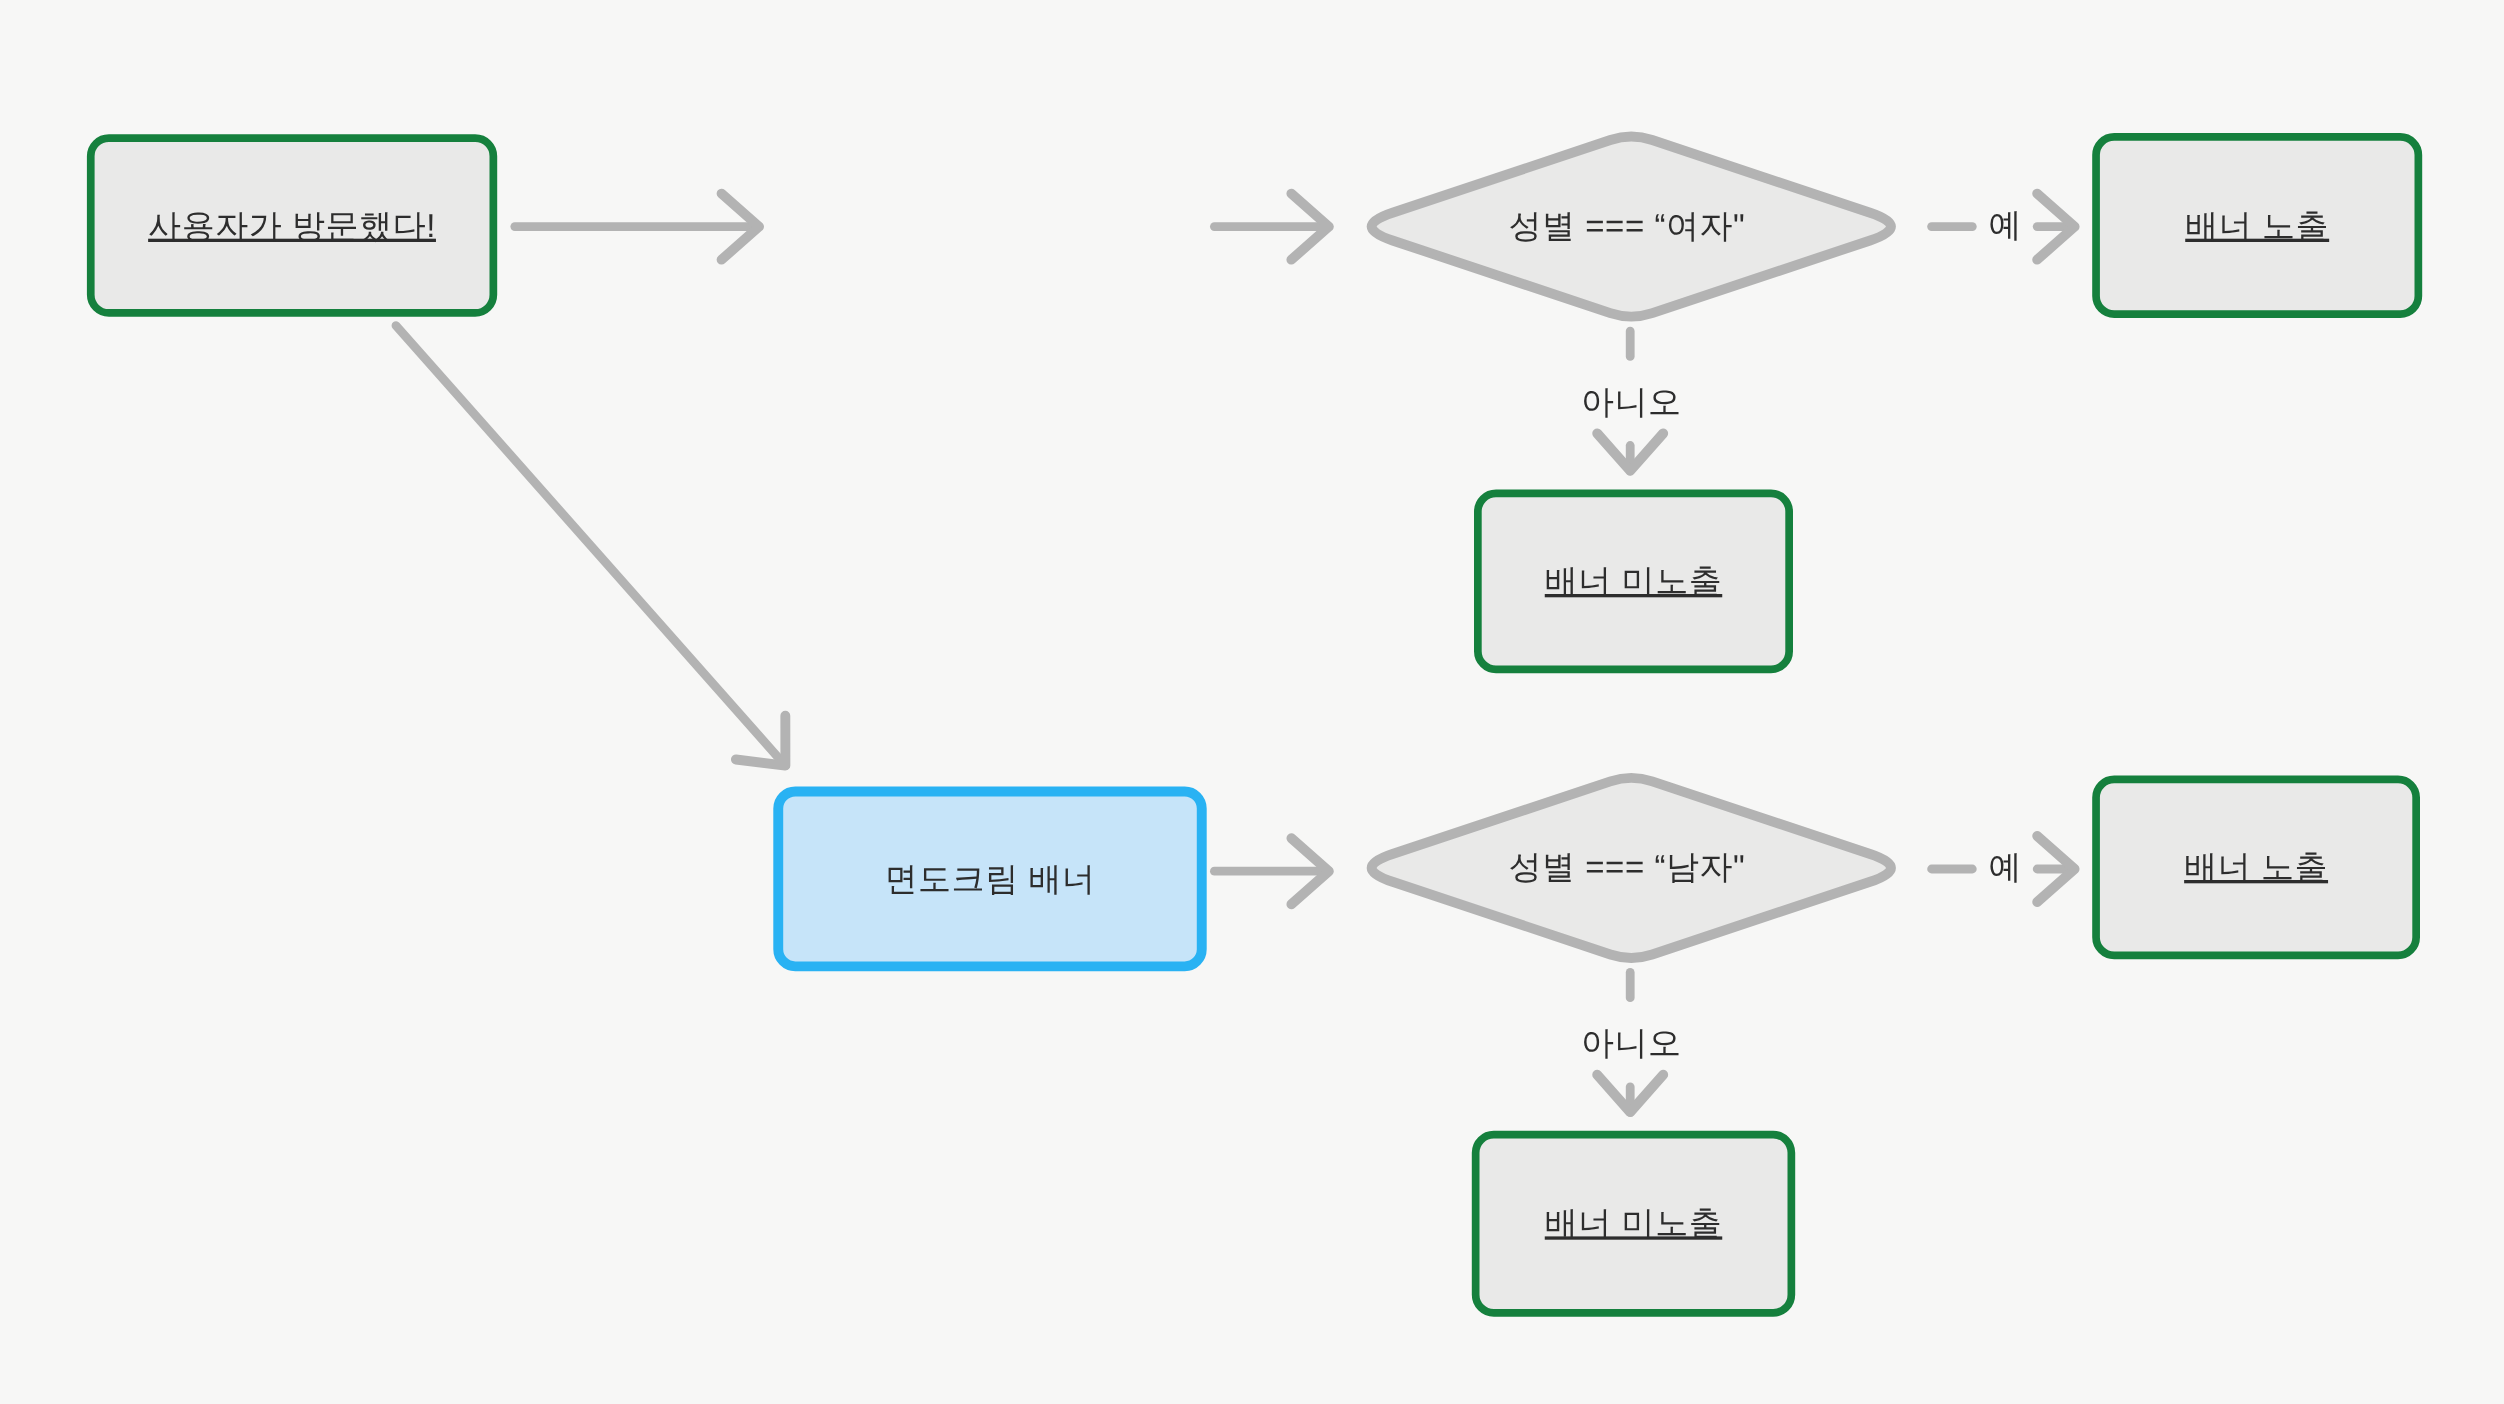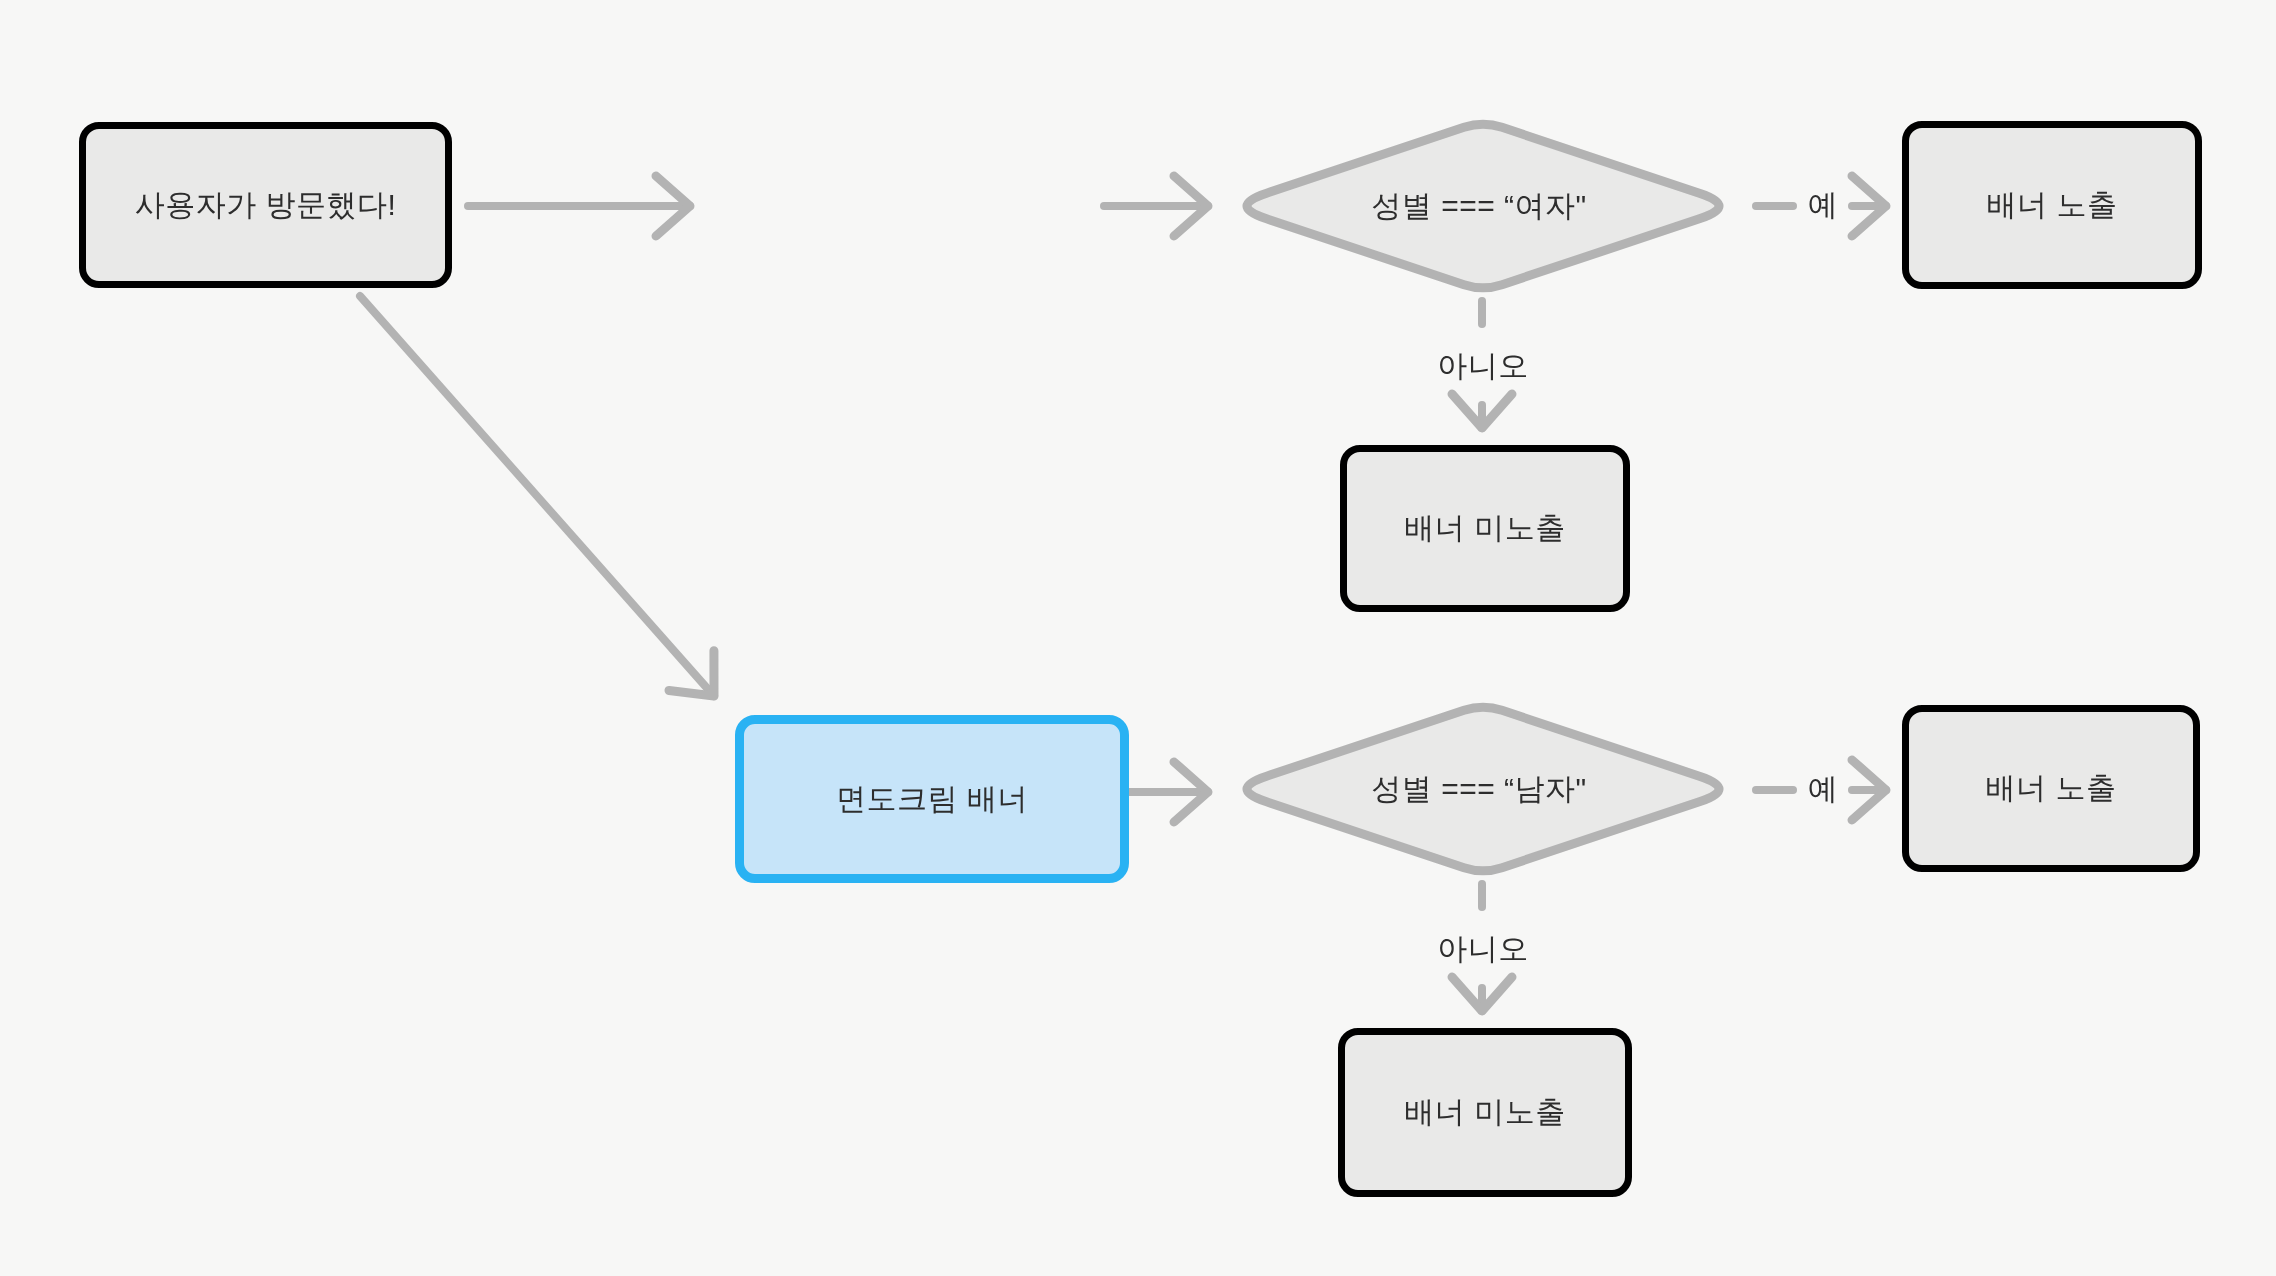--- a/index.html
+++ b/index.html
@@ -31,21 +31,22 @@
     justify-content: center;
     border-radius: 20px;
     font-size: 30px;
     color: #2d2d2d;
     letter-spacing: 0.5px;
     text-align: center;
     white-space: nowrap;
   }
   .node.gray {
     background: #e9e9e8;
-    border: 7px solid #000000;
+    border: 7px solid #15803d;
+    text-decoration: underline;
   }
   .node.red {
     background: #fcd0c9;
     border: 9px solid #f4735f;
   }
   .node.blue {
     background: #c6e4f9;
     border: 9px solid #29b2f3;
   }
   .diamond-label, .edge-label {
@@ -96,21 +97,21 @@
 
 
   <div class="node gray" style="left:1902px; top:121px; width:300px; height:168px;">
     <span>배너 노출</span>
   </div>
 
   <div class="node gray" style="left:1340px; top:445px; width:290px; height:167px;">
     <span>배너 미노출</span>
   </div>
 
-  <div class="node blue" style="left:703px; top:715px; width:394px; height:168px;margin-left:32px;">
+  <div class="node blue" style="left:703px; top:715px; width:394px; height:168px;">
     <span>면도크림 배너</span>
   </div>
 
   <div class="node gray" style="left:1902px; top:705px; width:298px; height:167px;">
     <span>배너 노출</span>
   </div>
 
   <div class="node gray" style="left:1338px; top:1028px; width:294px; height:169px;">
     <span>배너 미노출</span>
   </div>

